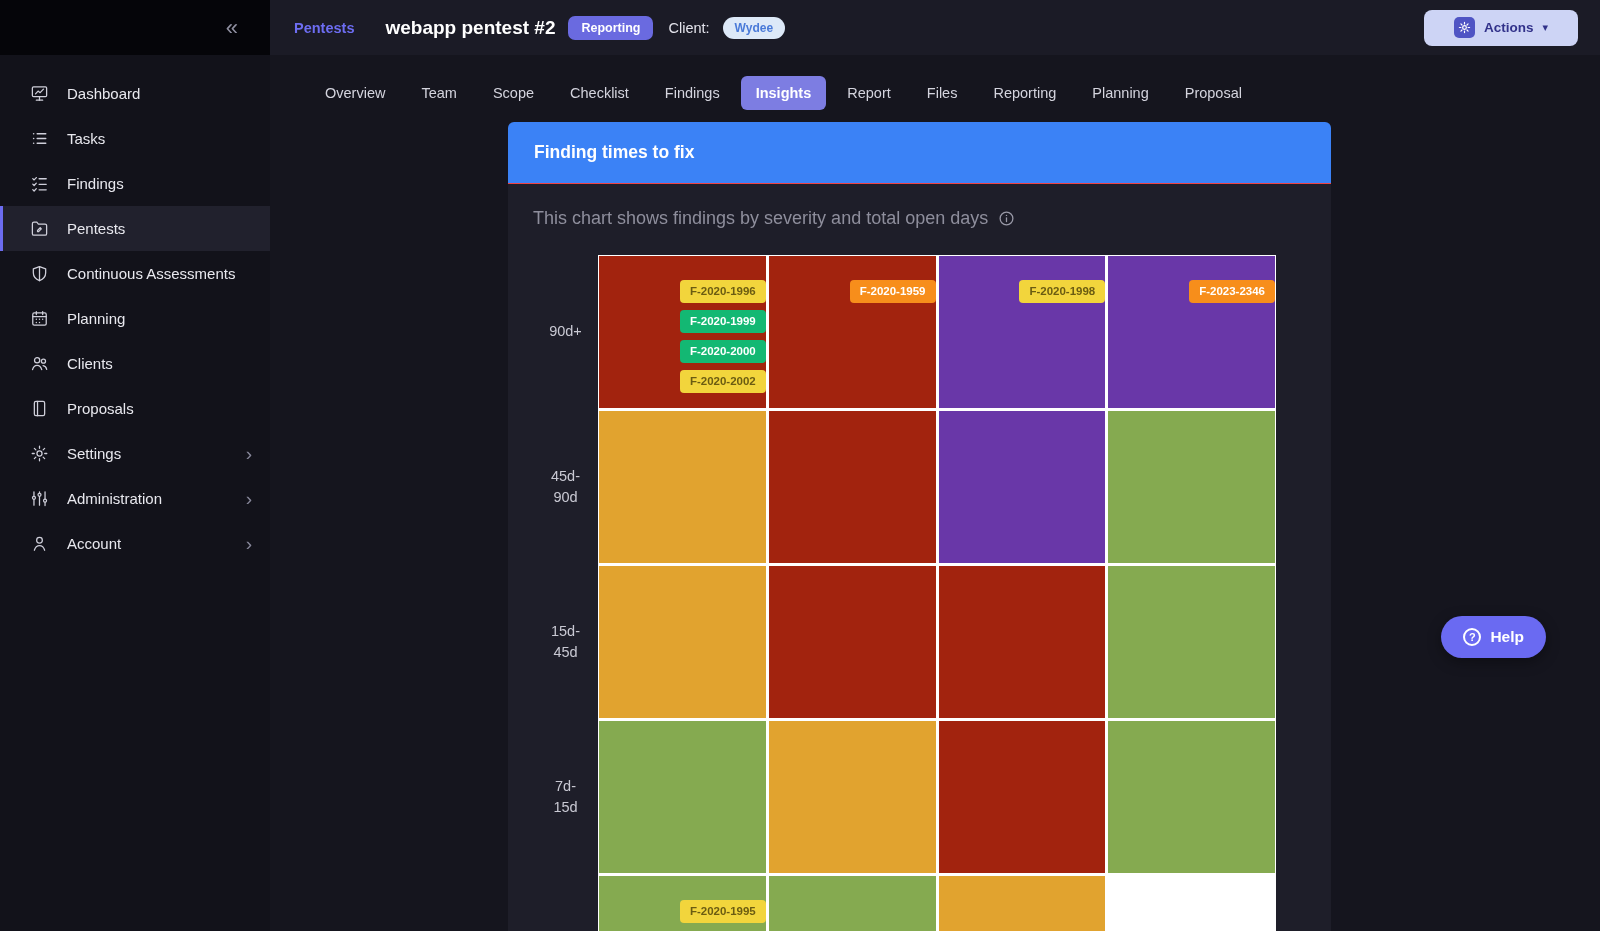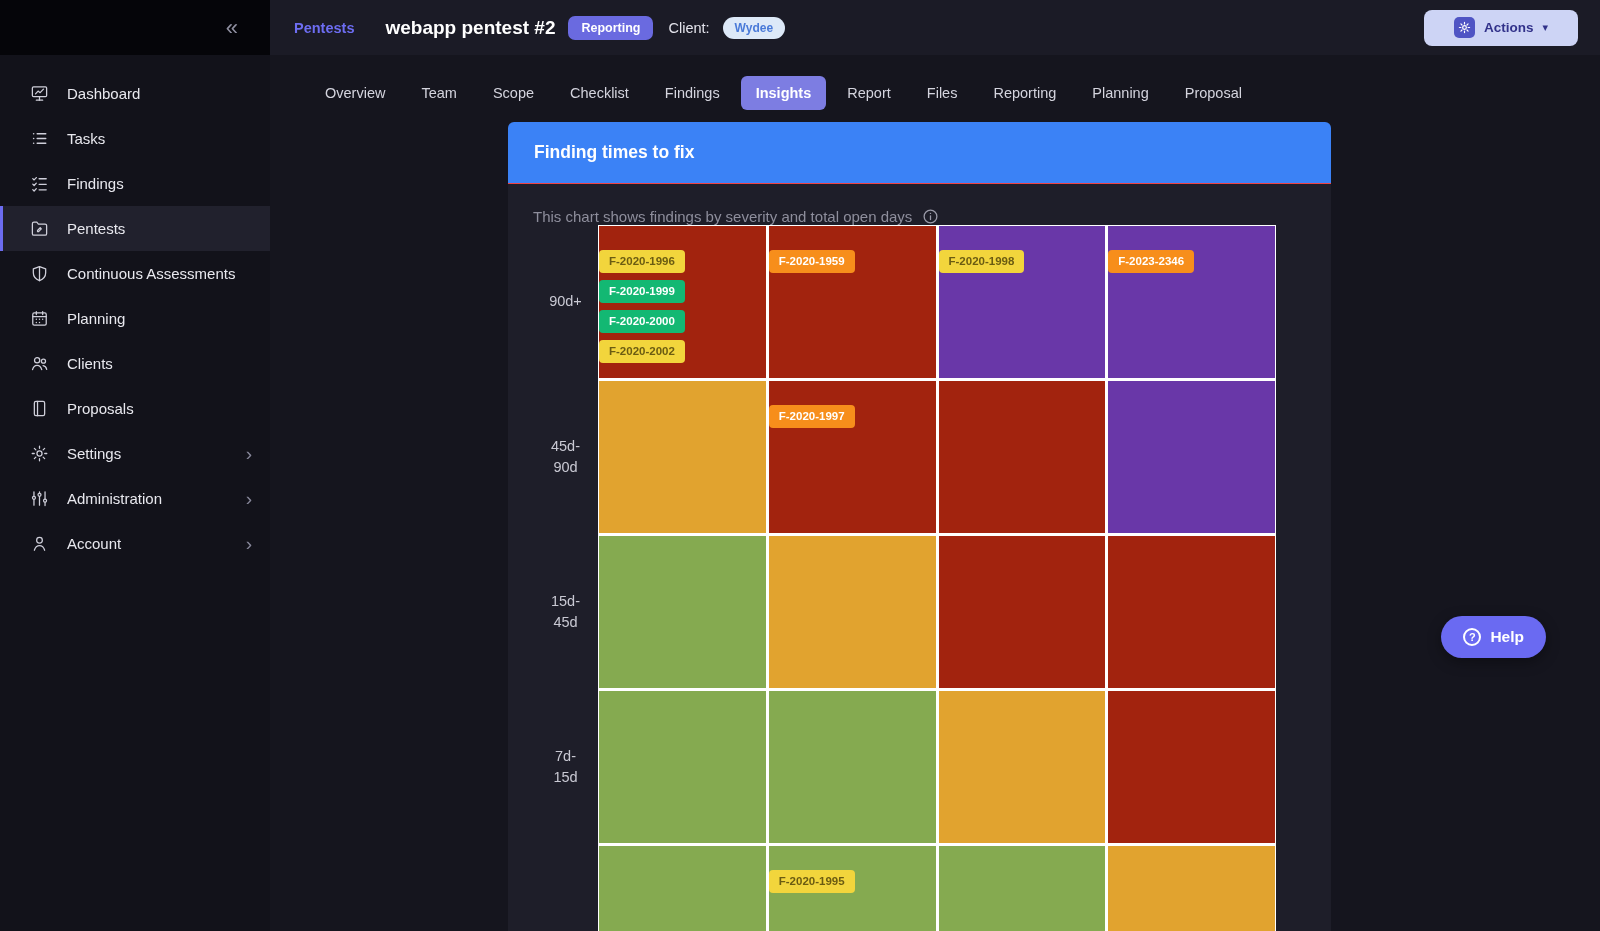--- a/index.html
+++ b/index.html
@@ -40,29 +40,29 @@
 
   .tabbar { height: 55px; flex: none; display: flex; align-items: flex-end; padding-left: 40px; gap: 6px; background: #15151e; }
   .tab { padding: 9px 15px; border-radius: 6px; font-size: 14.5px; color: #d4d4de; cursor: pointer; white-space: nowrap; }
   .tab.active { background: #7d7de2; color: #fff; font-weight: 600; }
 
   .content { flex: 1; min-height: 0; }
   .card { margin: 12px 0 0 238px; width: 823px; background: #1e1e29; border-radius: 6px; }
   .card-head { padding: 20px 26px; background: #3b82f6; border-bottom: 1px solid #ef4444; border-radius: 6px 6px 0 0; }
   .card-head h2 { margin: 0; font-size: 17.5px; font-weight: 700; color: #ffffff; }
   .card-body { padding: 24px 26px 60px 25px; }
-  .subtitle-row { display: flex; align-items: center; gap: 10px; color: #8e8e9c; font-size: 15px; }
+  .subtitle-row { display: flex; align-items: center; gap: 10px; color: #8e8e9c; font-size: 18px; margin-bottom: 26px; }
   .info { color: #9a9aa8; display: flex; align-items: center; cursor: pointer; }
 
   
   .chart { display: flex; }
   .ylabels { width: 65px; flex: none; display: flex; flex-direction: column; gap: 3px; padding-top: 1px; }
   .ylabel { height: 152px; display: flex; align-items: center; justify-content: center; text-align: center; color: #c9c9d3; font-size: 14.5px; line-height: 1.45; padding: 0 12px; overflow-wrap: break-word; }
   .grid { width: 678px; background: #ffffff; border: 1px solid #ffffff; display: grid; grid-template-columns: repeat(4, 1fr); grid-auto-rows: 152px; gap: 3px; }
-  .cell { display: flex; flex-direction: column; align-items: flex-start; padding-top: 24px; gap: 7px; }
+  .cell { display: flex; flex-direction: column; align-items: flex-end; padding-top: 24px; gap: 7px; }
   .badge { padding: 4px 10px; border-radius: 4px; font-size: 11.5px; font-weight: 700; line-height: 1.3; cursor: pointer; white-space: nowrap; }
 
   
   .help-btn { position: absolute; top: 616px; right: 54px; display: flex; align-items: center; gap: 9px; background: #6a6af2; color: #fff; border: none; border-radius: 24px; padding: 12px 22px; font-size: 15.5px; font-weight: 700; font-family: inherit; cursor: pointer; box-shadow: 0 4px 14px rgba(0,0,0,.35); }
   .help-q { width: 18px; height: 18px; border: 2px solid #fff; border-radius: 50%; display: flex; align-items: center; justify-content: center; font-size: 11px; font-weight: 700; }
 </style>
 </head>
 <body>
 
 <div class="app">
@@ -267,23 +267,20 @@
                 <div class="cell" style="background: rgb(162, 35, 14);">
                   <span class="badge" style="background: rgb(247, 142, 27); color: rgb(255, 255, 255);">F-2020-1959</span>
                 </div>
                 <div class="cell" style="background: rgb(105, 55, 168);">
                   <span class="badge" style="background: rgb(242, 213, 60); color: rgb(107, 92, 18);">F-2020-1998</span>
                 </div>
                 <div class="cell" style="background: rgb(105, 55, 168);">
                   <span class="badge" style="background: rgb(247, 142, 27); color: rgb(255, 255, 255);">F-2023-2346</span>
                 </div>
                 <div class="cell" style="background: rgb(225, 163, 47);"></div>
-                <div class="cell" style="background: rgb(162, 35, 14);">
-                  <span class="badge" style="background: rgb(247, 142, 27); color: rgb(255, 255, 255);">F-2020-1997</span>
-                </div>
                 <div class="cell" style="background: rgb(162, 35, 14);"></div>
                 <div class="cell" style="background: rgb(105, 55, 168);"></div>
                 <div class="cell" style="background: rgb(133, 170, 80);"></div>
                 <div class="cell" style="background: rgb(225, 163, 47);"></div>
                 <div class="cell" style="background: rgb(162, 35, 14);"></div>
                 <div class="cell" style="background: rgb(162, 35, 14);"></div>
                 <div class="cell" style="background: rgb(133, 170, 80);"></div>
                 <div class="cell" style="background: rgb(133, 170, 80);"></div>
                 <div class="cell" style="background: rgb(225, 163, 47);"></div>
                 <div class="cell" style="background: rgb(162, 35, 14);"></div>

